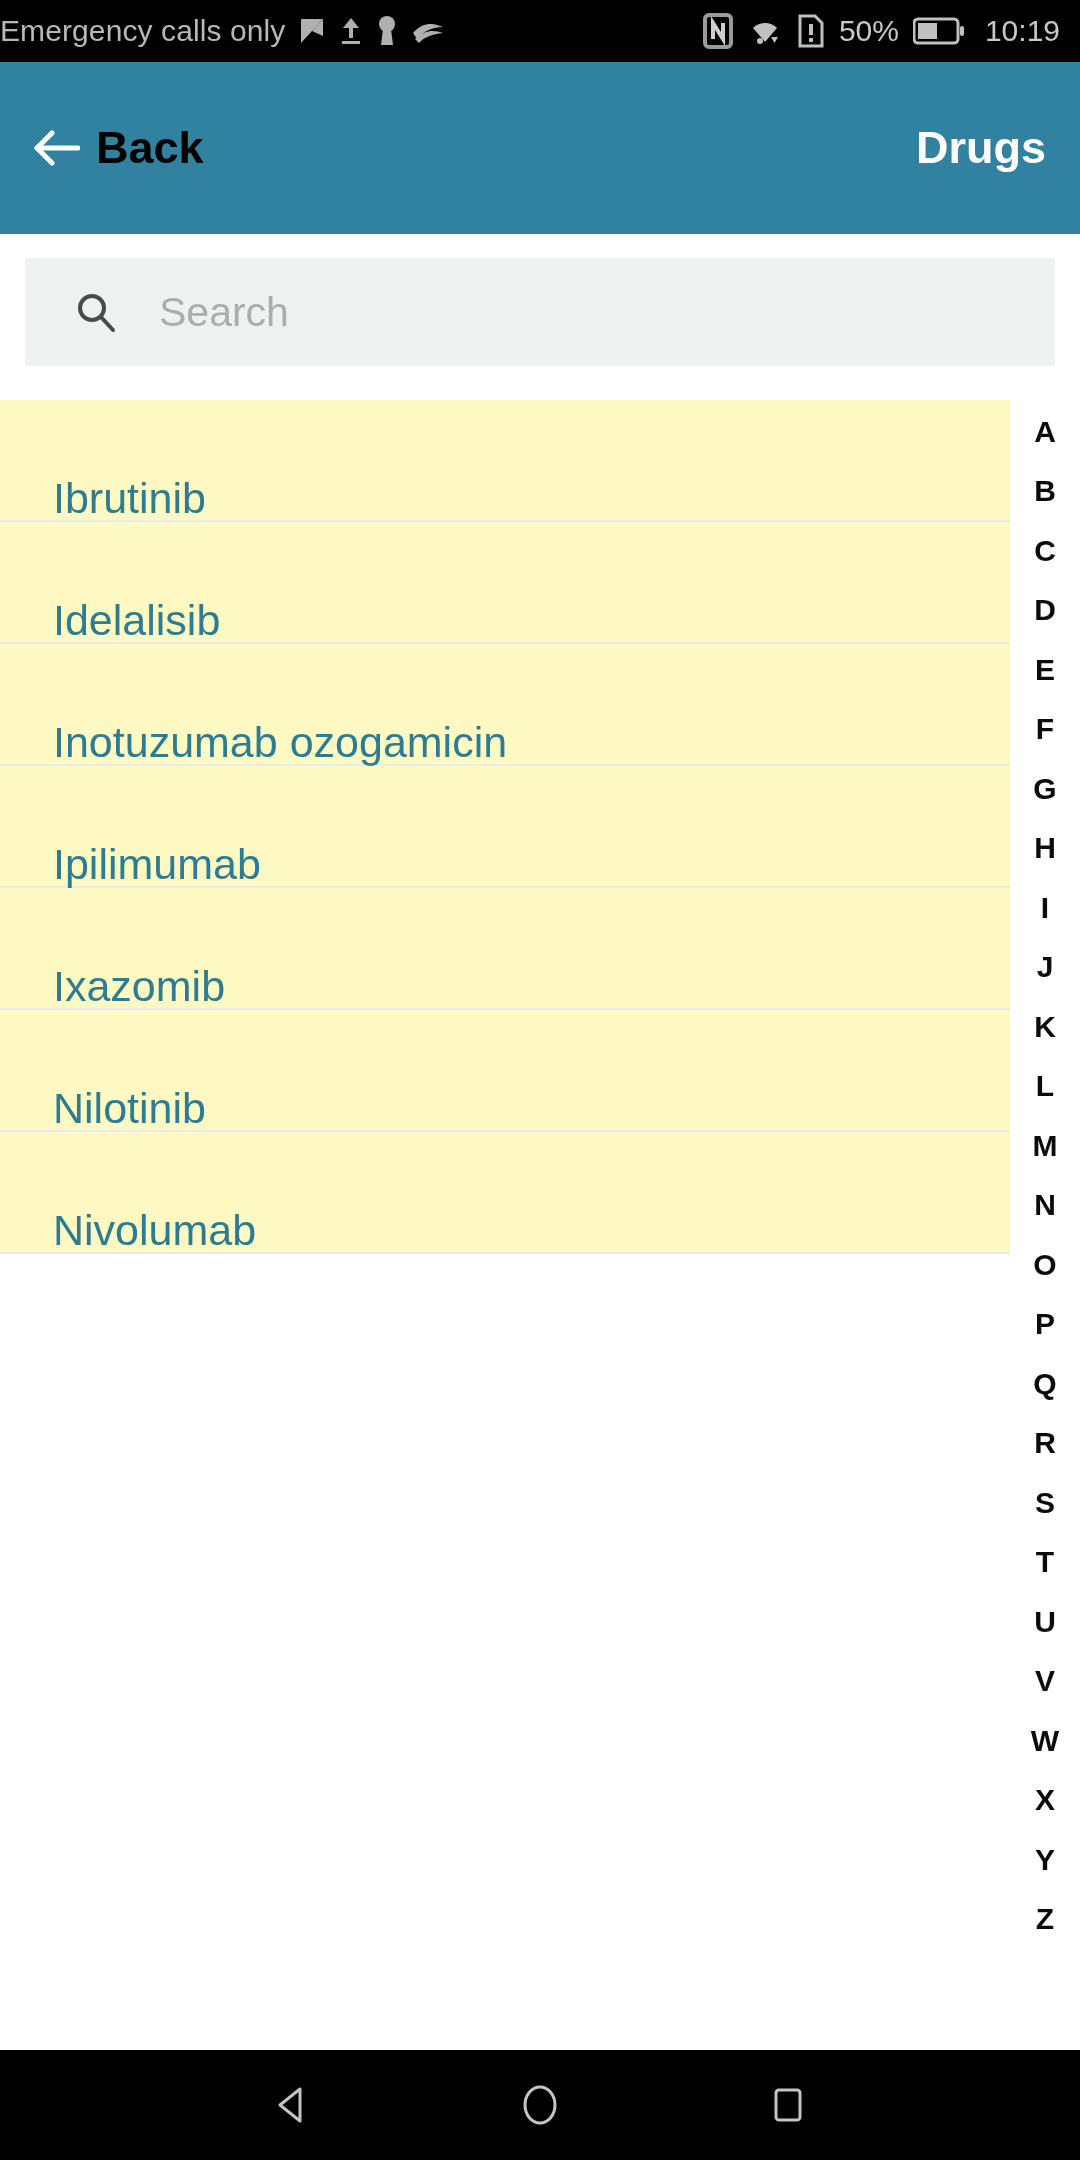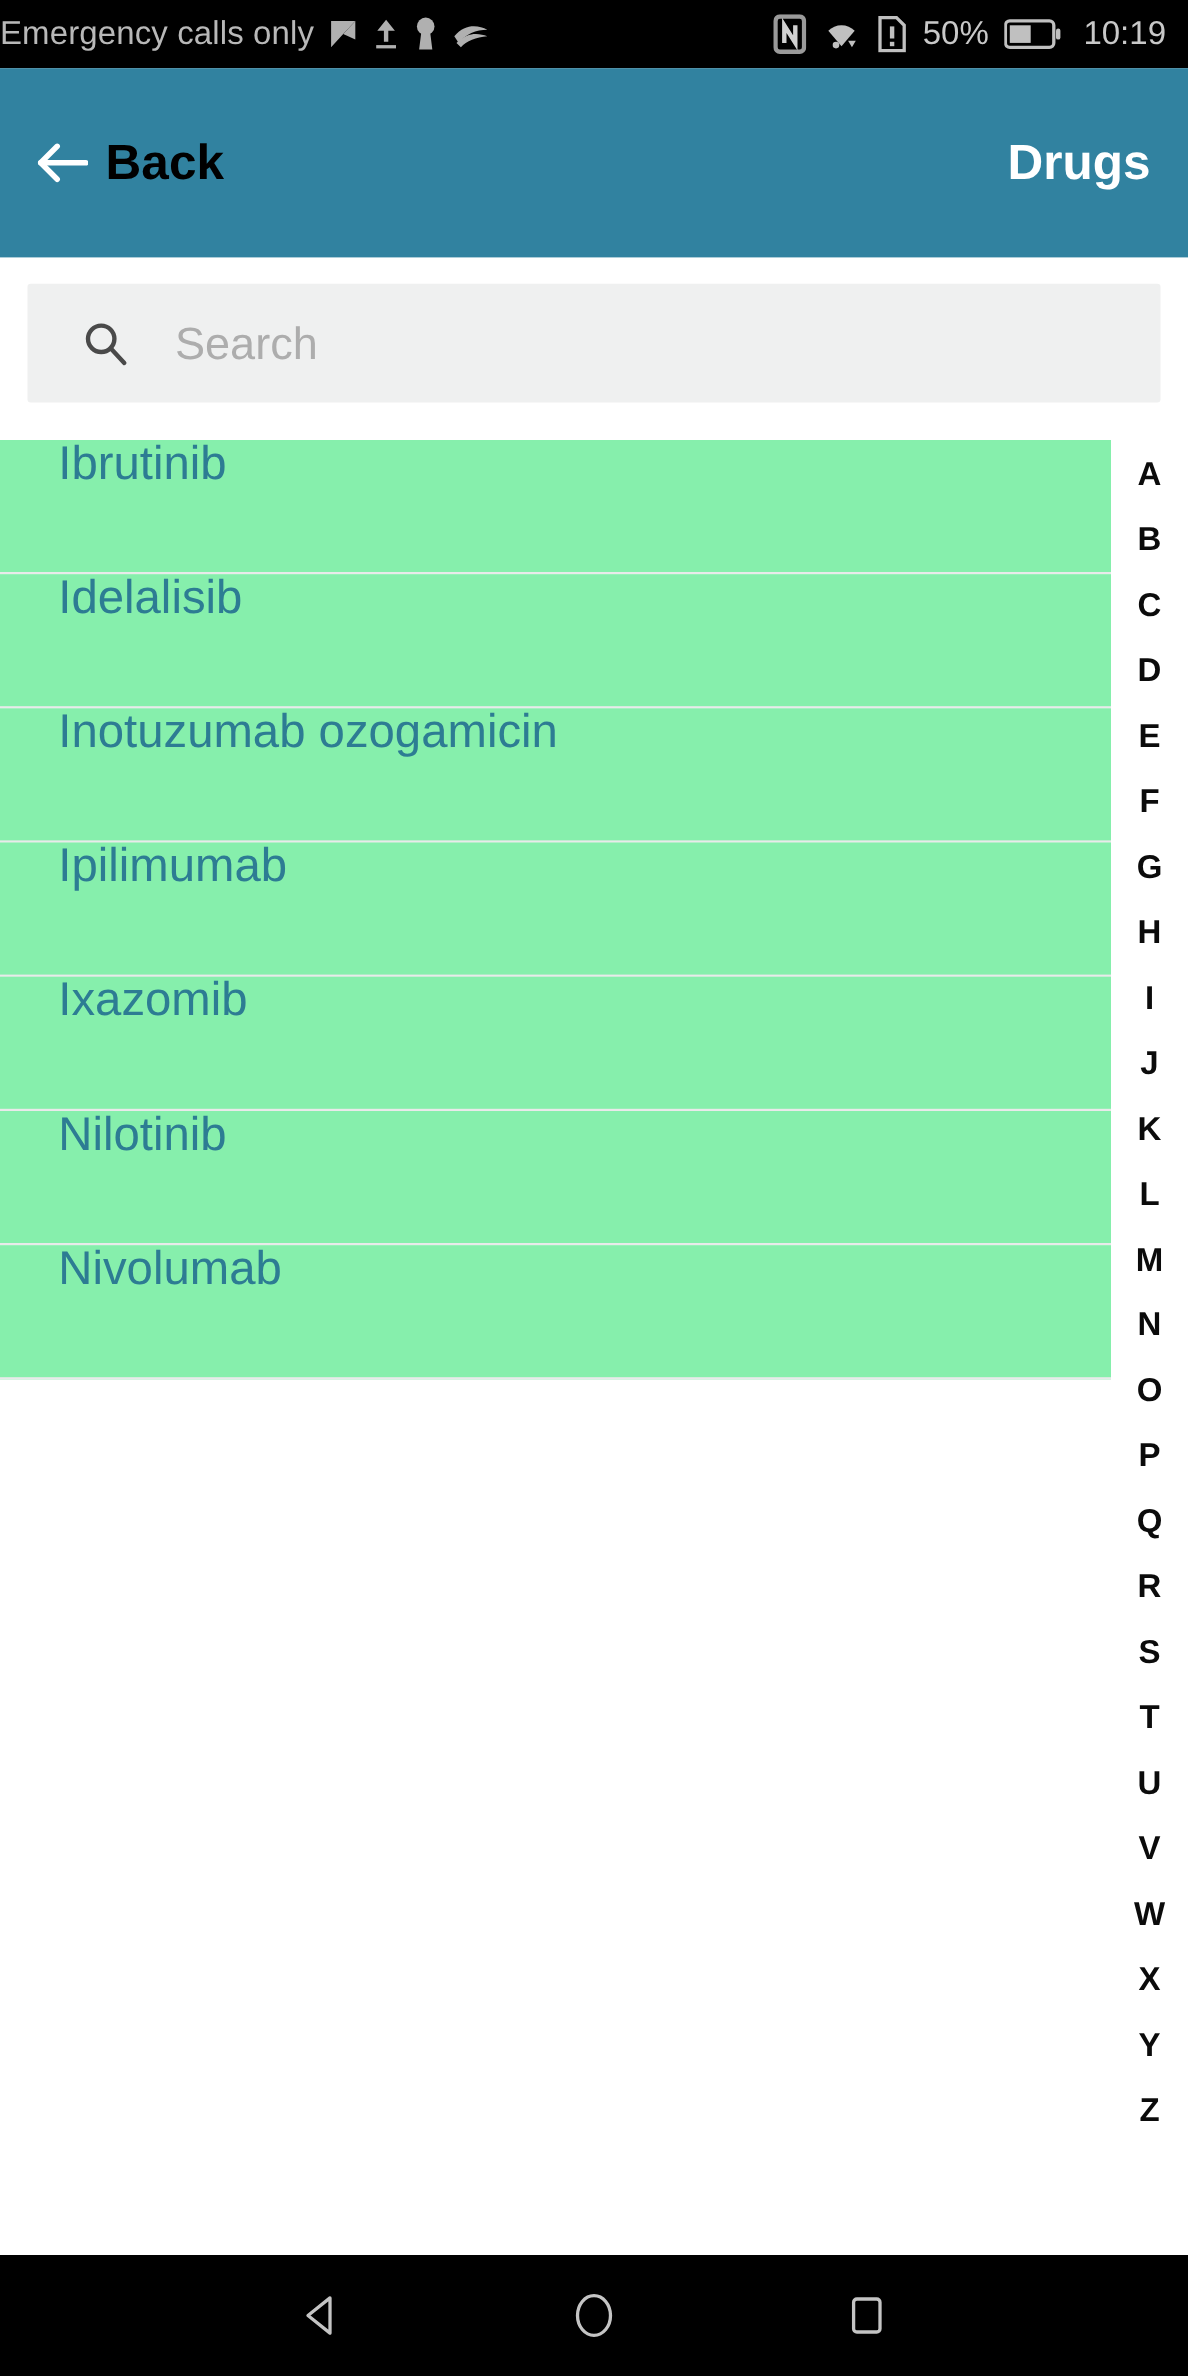--- a/index.html
+++ b/index.html
@@ -56,23 +56,23 @@
   }
   .search-input::placeholder { color:#adadad; }
 
   
   .list {
     position:absolute; top:400px; left:0; width:1010px; height:1690px;
     overflow:hidden; background:#ffffff;
   }
   .list-item {
     position:relative; height:122px; width:1010px;
-    display:flex; align-items:flex-start;
+    display:flex; align-items:flex-end;
     border-bottom:2px solid #e9eaea;
-    padding:0 0 0 53px; cursor:pointer; background:#86efac;
+    padding:0 0 0 53px; cursor:pointer; background:#fef9c3;
   }
   .item-label { color:#2d7c93; font-size:43px; line-height:1; }
   .check-badge {
     position:absolute; right:60px; top:50%; transform:translateY(-50%);
     width:76px; height:76px; border-radius:50%;
     background:#3787a0; display:flex; align-items:center; justify-content:center;
   }
   .check-badge svg { width:44px; height:44px; }
 
   

